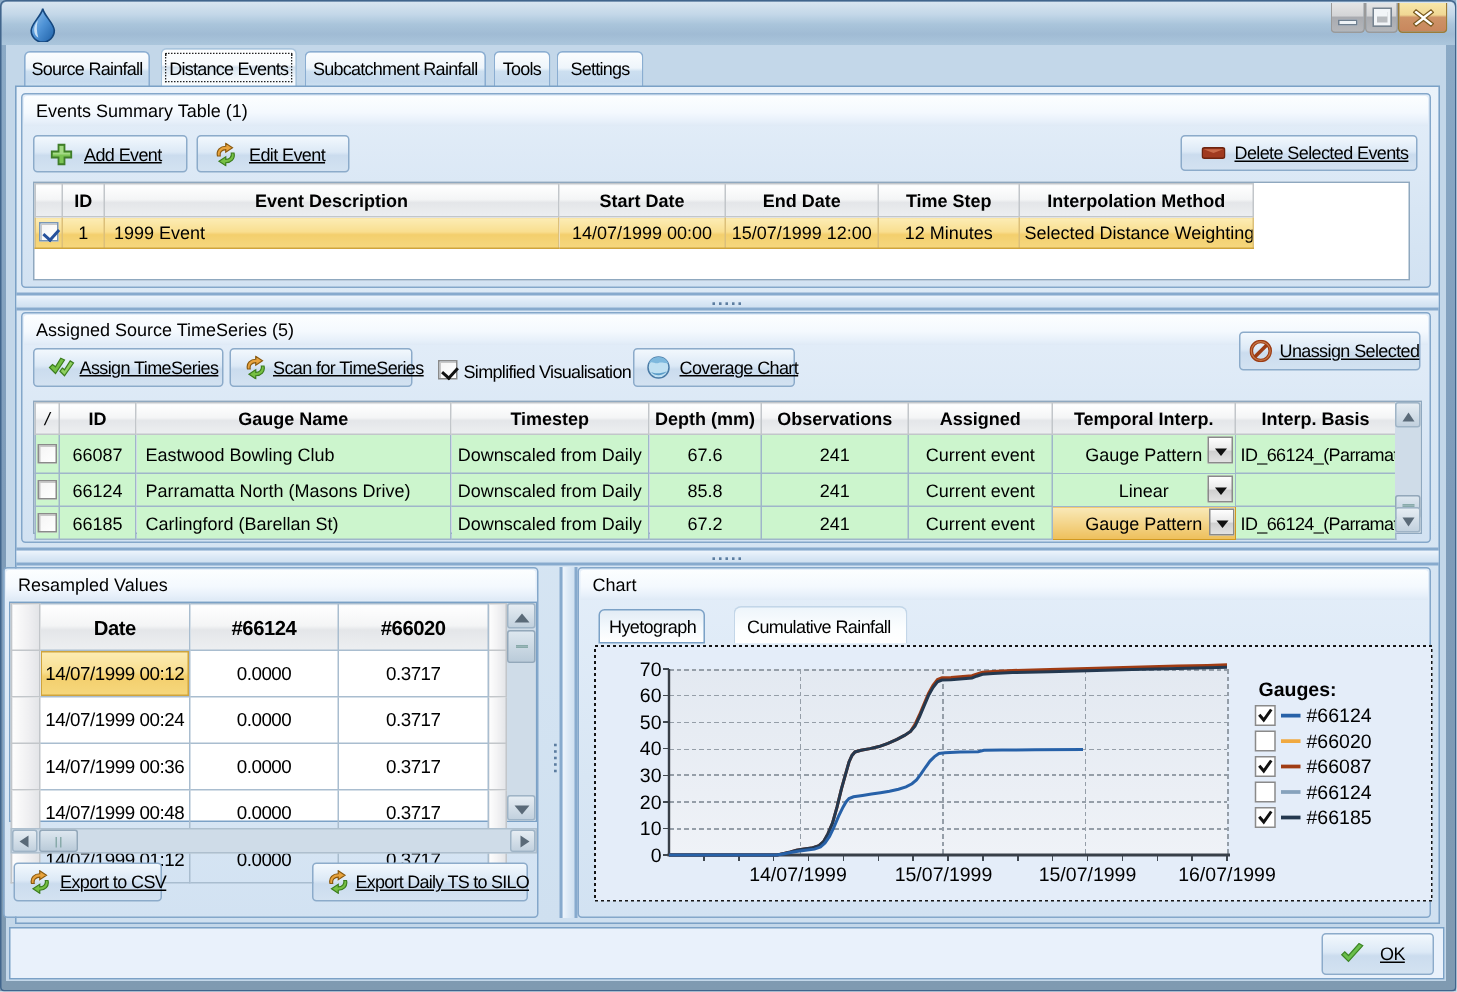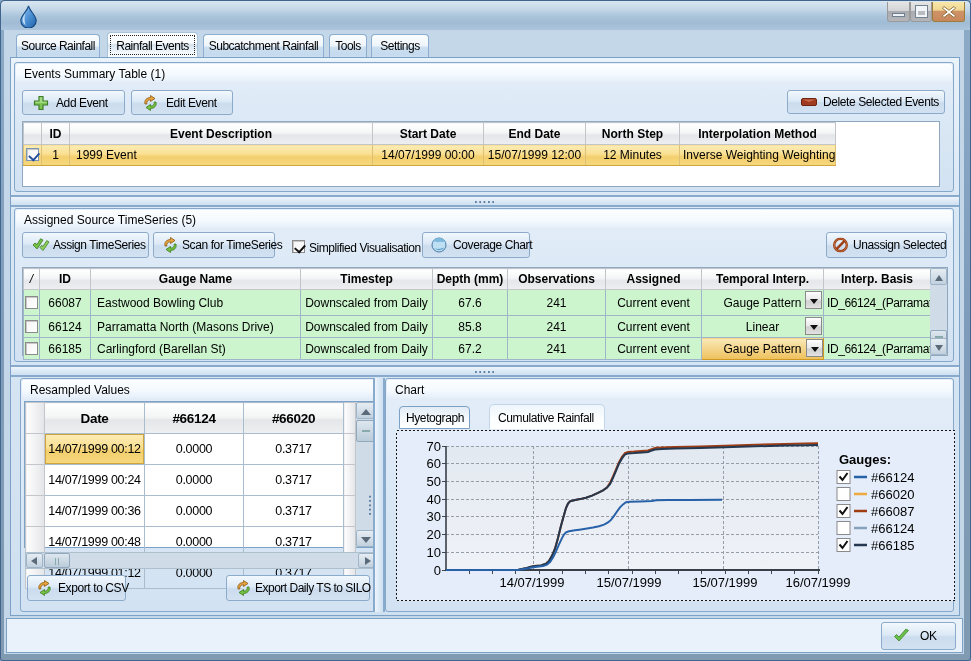--- a/index.html
+++ b/index.html
@@ -30,21 +30,21 @@
 #tabpage { position:absolute; left:10px; top:57px; width:950px; height:559px;
   border:1px solid #7ba1c6; background:linear-gradient(180deg,#eaf2fa 0%,#d9e7f4 30%,#cfe0f0 100%); }
 .grp { position:absolute; border:1px solid #84a7ca; border-radius:3px;
   background:linear-gradient(180deg,#e4eef9 0%,#d8e6f4 60%,#d2e2f2 100%);padding-left:44px; }
 .grp .cap { position:absolute; left:1px; top:1px; right:1px; height:20px;
   background:linear-gradient(180deg,#fcfeff 0%,#f4f9fe 55%,#e7f0fa 85%,#dfeaf6 100%); border-radius:2px 2px 0 0;
   padding:3px 0 0 8px; font-size:12px; color:#000; }
 .btn { position:absolute; border:1px solid #8cabca; border-radius:3px;
   background:linear-gradient(180deg,#f2f8fd 0%,#dce9f6 45%,#cbdcee 55%,#d3e2f1 100%);
   font-size:12px; color:#000; }
-.btn span { position:absolute; top:50%; transform:translateY(-50%); white-space:nowrap; letter-spacing:-0.4px; }
+.btn span { position:absolute; top:50%; transform:translateY(-50%); white-space:nowrap; letter-spacing:-0.4px;text-decoration:underline; }
 .btn svg.ic { position:absolute; top:50%; transform:translateY(-50%); }
 .hsplit { position:absolute; height:12px; background:linear-gradient(180deg,#eef5fc 0%,#dce9f6 50%,#cfe0f0 100%);
   border-top:2px solid #87aacd; border-bottom:2px solid #87aacd; }
 .dots:after { content:"....."; position:absolute; left:50%; top:-5px; transform:translateX(-50%);
   color:#5c7da0; font-size:12px; font-weight:bold; letter-spacing:1px; }
 .vsplit { position:absolute; width:12px; background:linear-gradient(90deg,#eef5fc 0%,#dce9f6 50%,#cfe0f0 100%);
   border-left:2px solid #87aacd; border-right:2px solid #87aacd; }
 .vdots:after { content:"....."; position:absolute; top:50%; left:-3px; transform:rotate(90deg);
   transform-origin:4px 4px; color:#5c7da0; font-size:12px; font-weight:bold; letter-spacing:1px; }
 .gridwrap { position:absolute; background:#fff; border:1px solid #8fa8bf; }
@@ -103,21 +103,21 @@
     </div>
   <div class="winbtn" id="btn-close">
     <svg width="14" height="12" style="position:absolute;left:9px;top:4px" viewBox="0 0 14 12">
       <path d="M2 0.5 L7 4.3 L12 0.5 L13.7 2.2 L8.8 6 L13.7 9.8 L12 11.5 L7 7.7 L2 11.5 L0.3 9.8 L5.2 6 L0.3 2.2 Z" fill="#fff" stroke="#7a5a20" stroke-width="0.8"></path>
     </svg>
   </div>
 </div>
 <div id="client"></div>
 
 <div class="tab" style="left:16px;width:84px;">Source Rainfall</div>
-<div class="tab sel" style="left:107px;width:91px;">Rainfall Events</div>
+<div class="tab sel" style="left:107px;width:91px;">Distance Events</div>
 <div class="tab" style="left:203px;width:121px;">Subcatchment Rainfall</div>
 <div class="tab" style="left:329px;width:38px;">Tools</div>
 <div class="tab" style="left:371px;width:58px;">Settings</div>
 <div id="tabpage"></div>
 
 <div class="grp" id="grp1" style="left:14px;top:62px;width:940px;height:130px;">
   <div class="cap">Events Summary Table (1)</div>
   <div class="btn" style="left:7px;top:27px;width:103px;height:25px;">
     <svg class="ic" width="16" height="16" style="left:10px" viewBox="0 0 16 16">
       <path d="M6 1.5 H10 V6 H14.5 V10 H10 V14.5 H6 V10 H1.5 V6 H6 Z" fill="#7cc554" stroke="#3f7d2a" stroke-width="1.2"></path>
@@ -150,31 +150,31 @@
           <col style="width:94px">
           <col style="width:156px">
         </colgroup>
       <tbody>
           <tr style="height:22px;">
             <th></th>
             <th>ID</th>
             <th>Event Description</th>
             <th>Start Date</th>
             <th>End Date</th>
-            <th>North Step</th>
+            <th>Time Step</th>
             <th>Interpolation Method</th>
           </tr>
       <tr class="sel" style="height:20px;">
             <td style="padding:0;"><span class="cb3 blue chk" style="margin-top:-2px;"></span></td>
             <td>1</td>
             <td class="l">1999 Event</td>
             <td>14/07/1999 00:00</td>
             <td>15/07/1999 12:00</td>
             <td>12 Minutes</td>
-            <td>Inverse Weighting Weighting</td>
+            <td>Selected Distance Weighting</td>
           </tr>
     </tbody>
       </table>
   </div>
 </div>
 
 <div class="hsplit dots" style="left:11px;top:195px;width:948px;"></div>
 
 <div class="grp" id="grp2" style="left:14px;top:208px;width:940px;height:154px;">
   <div class="cap">Assigned Source TimeSeries (5)</div>
@@ -195,21 +195,21 @@
   <span class="cb3 chk dark" style="position:absolute;left:277px;top:31px;"></span>
   <div class="abs" style="left:294px;top:32px;white-space:nowrap;letter-spacing:-0.45px;">Simplified Visualisation</div>
   <div class="btn" style="left:407px;top:23px;width:108px;height:26px;">
     <svg class="ic" width="16" height="16" style="left:8px" viewBox="0 0 16 16">
       <circle cx="8" cy="8" r="7" fill="#bfe0f2" stroke="#4a7ba6" stroke-width="1"></circle>
       <path d="M8 1 A7 7 0 0 0 1.5 5 C4 3.5 6 6 8 5 C10 4 12 5.5 14.5 5 A7 7 0 0 0 8 1 Z" fill="#7db8dd"></path>
       <path d="M3 11 C6 12.5 10 12 13.5 10.5 A7 7 0 0 1 3 11 Z" fill="#5a9cc8"></path>
     </svg>
     <span style="left:30px;">Coverage Chart</span>
   </div>
-  <div class="btn" style="left:811px;top:23px;width:121px;height:26px;">
+  <div class="btn" style="left:811px;top:12px;width:121px;height:26px;">
     <svg class="ic" width="15" height="15" style="left:6px" viewBox="0 0 15 15">
       <circle cx="7.5" cy="7.5" r="6.3" fill="none" stroke="#9c3c14" stroke-width="2.4"></circle>
       <rect x="1.8" y="6.3" width="11.4" height="2.4" fill="#9c3c14" transform="rotate(-45 7.5 7.5)"></rect>
       <circle cx="7.5" cy="7.5" r="6.3" fill="none" stroke="#c87848" stroke-width="0.8"></circle>
     </svg>
     <span style="left:26px;">Unassign Selected</span>
   </div>
   <div class="gridwrap" style="left:7px;top:58px;width:926px;height:89px;">
     <table class="grid" style="width:907px;">
       <colgroup>
@@ -279,21 +279,21 @@
         </div>
       <div class="sbbtn" style="left:0;bottom:0;width:17px;height:17px;">
           <div class="tri" style="left:4px;top:6px;border-left:4.5px solid transparent;border-right:4.5px solid transparent;border-top:6px solid #5a6a78;"></div>
         </div>
     </div>
   </div>
 </div>
 
 <div class="hsplit dots" style="left:11px;top:365px;width:948px;"></div>
 
-<div class="grp" id="grp3" style="left:20px;top:378px;width:357px;height:234px;">
+<div class="grp" id="grp3" style="left:2px;top:378px;width:357px;height:234px;">
   <div class="cap">Resampled Values</div>
   <div class="gridwrap" style="left:3px;top:22px;width:352px;height:147px;border-color:#7ba1c6;">
     <table class="grid" id="rtab" style="width:330px;">
       <colgroup>
           <col style="width:19px">
           <col style="width:100px">
           <col style="width:99px">
           <col style="width:100px">
           <col style="width:12px">
         </colgroup>

